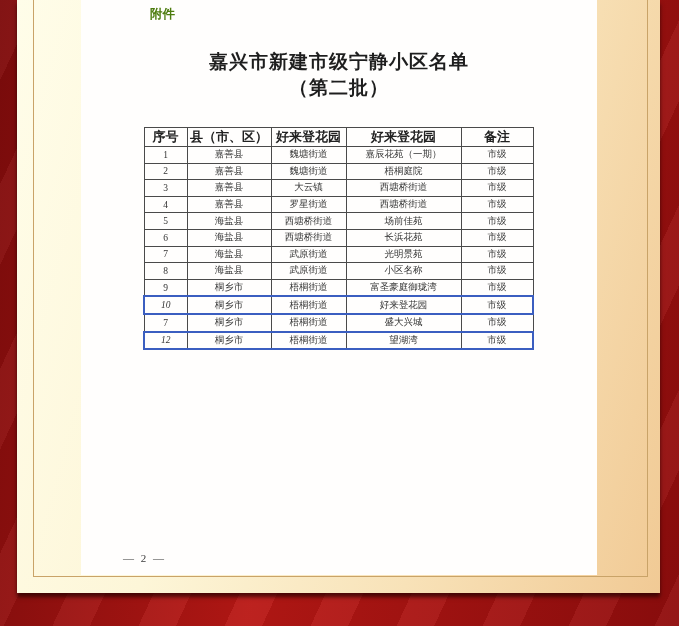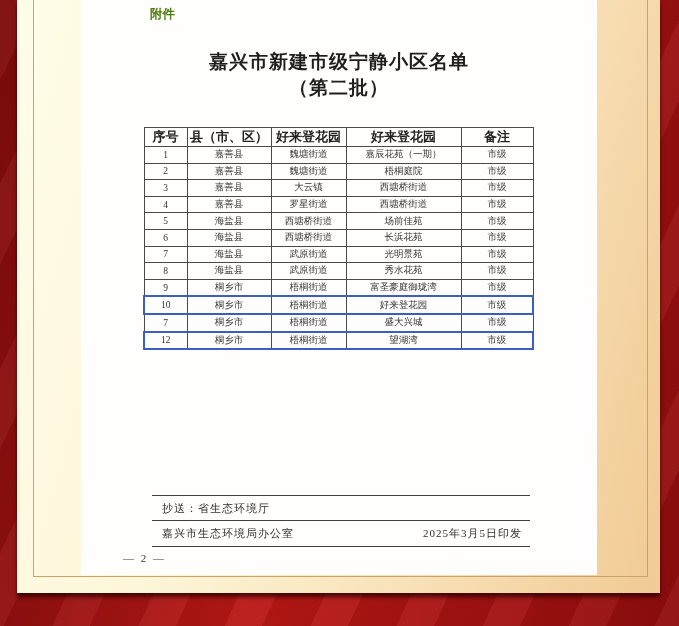--- a/index.html
+++ b/index.html
@@ -45,21 +45,21 @@
   }
   table.doc-table th, table.doc-table td {
     border:1px solid #4a4a4a; text-align:center; vertical-align:middle;
     padding:0; height:15.6px; overflow:hidden; white-space:nowrap;
   }
   table.doc-table thead th {
     font-family:Liberation Sans, sans-serif;
     font-weight:bold; font-size:13px; height:18px; color:#222;
   }
   tr.hl td { border-top:2px solid #3b5ec0; border-bottom:2px solid #3b5ec0; }
-  tr.hl td:first-child { border-left:2px solid #3b5ec0; }
+  tr.hl td:first-child { border-left:2px solid #3b5ec0;font-style:italic; }
   tr.hl td:last-child  { border-right:2px solid #3b5ec0; }
   .footer {
     position:absolute; left:71px; top:495px; width:378px; height:56px;
     font-size:11px; color:#2f2f2f;
   }
   .fline { position:absolute; left:0; width:100%; height:0; border-top:1.6px solid #3f3f3f; }
   .fl1 { top:0; }
   .fl2 { top:25px; border-top-width:1.2px; }
   .fl3 { top:51px; }
   .cc-row { position:absolute; top:6px; left:10px; letter-spacing:1px; }
@@ -152,21 +152,21 @@
             <td>7</td>
             <td>海盐县</td>
             <td>武原街道</td>
             <td>光明景苑</td>
             <td>市级</td>
           </tr>
           <tr>
             <td>8</td>
             <td>海盐县</td>
             <td>武原街道</td>
-            <td>秀水花苑</td>
+            <td>小区名称</td>
             <td>市级</td>
           </tr>
           <tr>
             <td>9</td>
             <td>桐乡市</td>
             <td>梧桐街道</td>
             <td>富圣豪庭御珑湾</td>
             <td>市级</td>
           </tr>
           <tr class="hl">
@@ -186,26 +186,16 @@
           <tr class="hl">
             <td>12</td>
             <td>桐乡市</td>
             <td>梧桐街道</td>
             <td>望湖湾</td>
             <td>市级</td>
           </tr>
         </tbody>
       </table>
 
-    <div class="footer">
-      <div class="fline fl1"></div>
-      <div class="cc-row">抄送：省生态环境厅</div>
-      <div class="fline fl2"></div>
-      <div class="issuer-row">
-        <span>嘉兴市生态环境局办公室</span>
-        <span>2025年3月5日印发</span>
-      </div>
-      <div class="fline fl3"></div>
-    </div>
 
     <div class="pagenum">— 2 —</div>
   </div>
 </div>
 
 </body></html>

